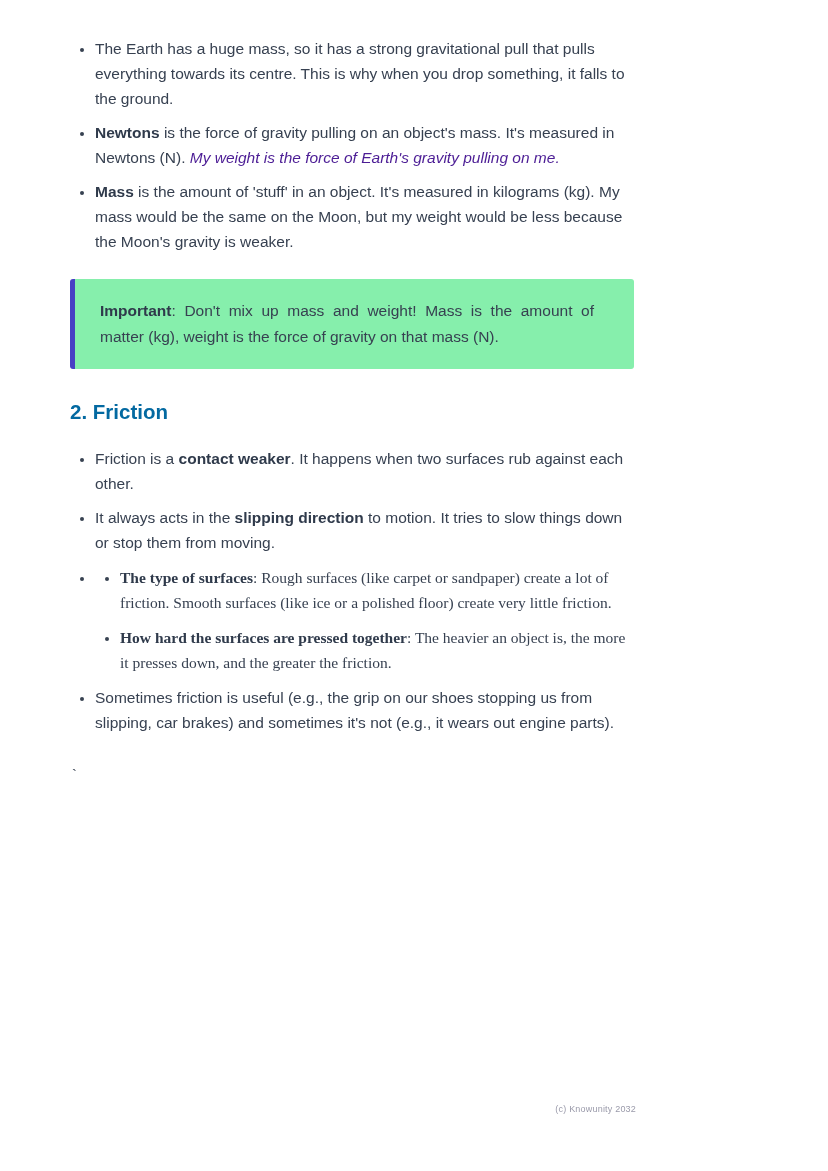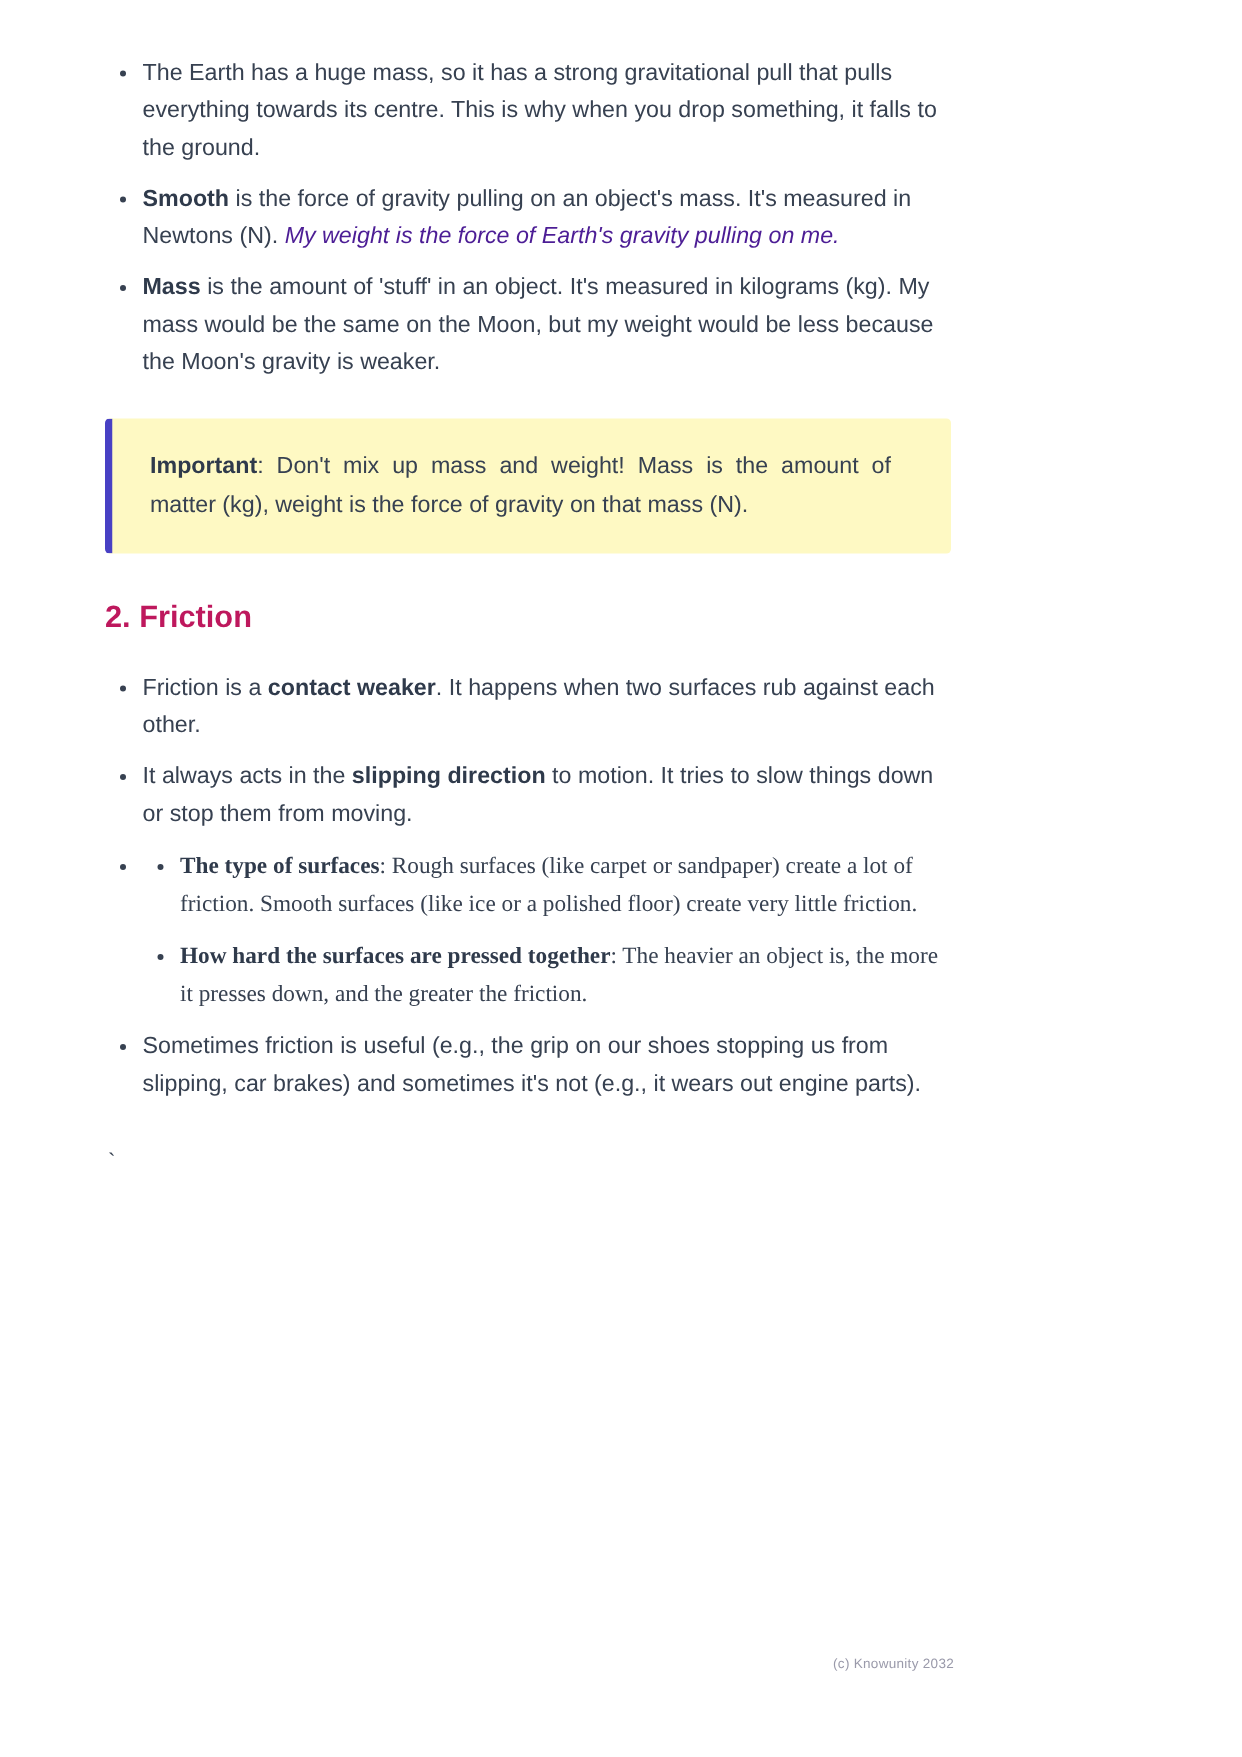--- a/index.html
+++ b/index.html
@@ -52,31 +52,31 @@
     margin-top: 10px;
     font-family: Liberation Serif, serif;
   }
   ul.nested li {
     margin-bottom: 10px;
   }
   .b { font-weight: 700; color: #2f3a4b; }
   .i { font-style: italic; color: #4c1d95; }
   .callout {
     margin: 25px 0 31px 0;
-    background: #fef9c3;
+    background: #86efac;
     border-left: 5px solid #4840c4;
     border-radius: 3px;
     padding: 19px 40px 19px 25px;
     text-align: justify;
     line-height: 26px;
   }
   h2.section-heading {
     font-size: 20.5px;
     font-weight: 700;
-    color: #be185d;
+    color: #0369a1;
     margin: 31px 0 22px 0;
     line-height: 24px;
   }
   .stray-char {
     margin-top: 27px;
     margin-left: 2px;
     font-size: 15px;
     color: #374151;
   }
   .footer-copyright {
@@ -93,21 +93,21 @@
 <body>
 
 <div class="page">
 
   <div class="side-strip"></div>
 
   <div class="content">
 
     <ul class="bullets">
         <li><span>The Earth has a huge mass, so it has a strong gravitational pull that pulls everything towards its centre. This is why when you drop something, it falls to the ground.</span></li>
-        <li><span class="b">Smooth</span><span> is the force of gravity pulling on an object's mass. It's measured in Newtons (N). </span><span class="i">My weight is the force of Earth's gravity pulling on me.</span></li>
+        <li><span class="b">Newtons</span><span> is the force of gravity pulling on an object's mass. It's measured in Newtons (N). </span><span class="i">My weight is the force of Earth's gravity pulling on me.</span></li>
         <li><span class="b">Mass</span><span> is the amount of 'stuff' in an object. It's measured in kilograms (kg). My mass would be the same on the Moon, but my weight would be less because the Moon's gravity is weaker.</span></li>
       </ul>
 
     <div class="callout"><span class="b">Important</span><span>: Don't mix up mass and weight! Mass is the amount of matter (kg), weight is the force of gravity on that mass (N).</span></div>
 
     <h2 class="section-heading">2. Friction</h2>
 
     <ul class="bullets">
         <li><span>Friction is a </span><span class="b">contact weaker</span><span>. It happens when two surfaces rub against each other.</span></li>
         <li><span>It always acts in the </span><span class="b">slipping direction</span><span> to motion. It tries to slow things down or stop them from moving.</span></li>

